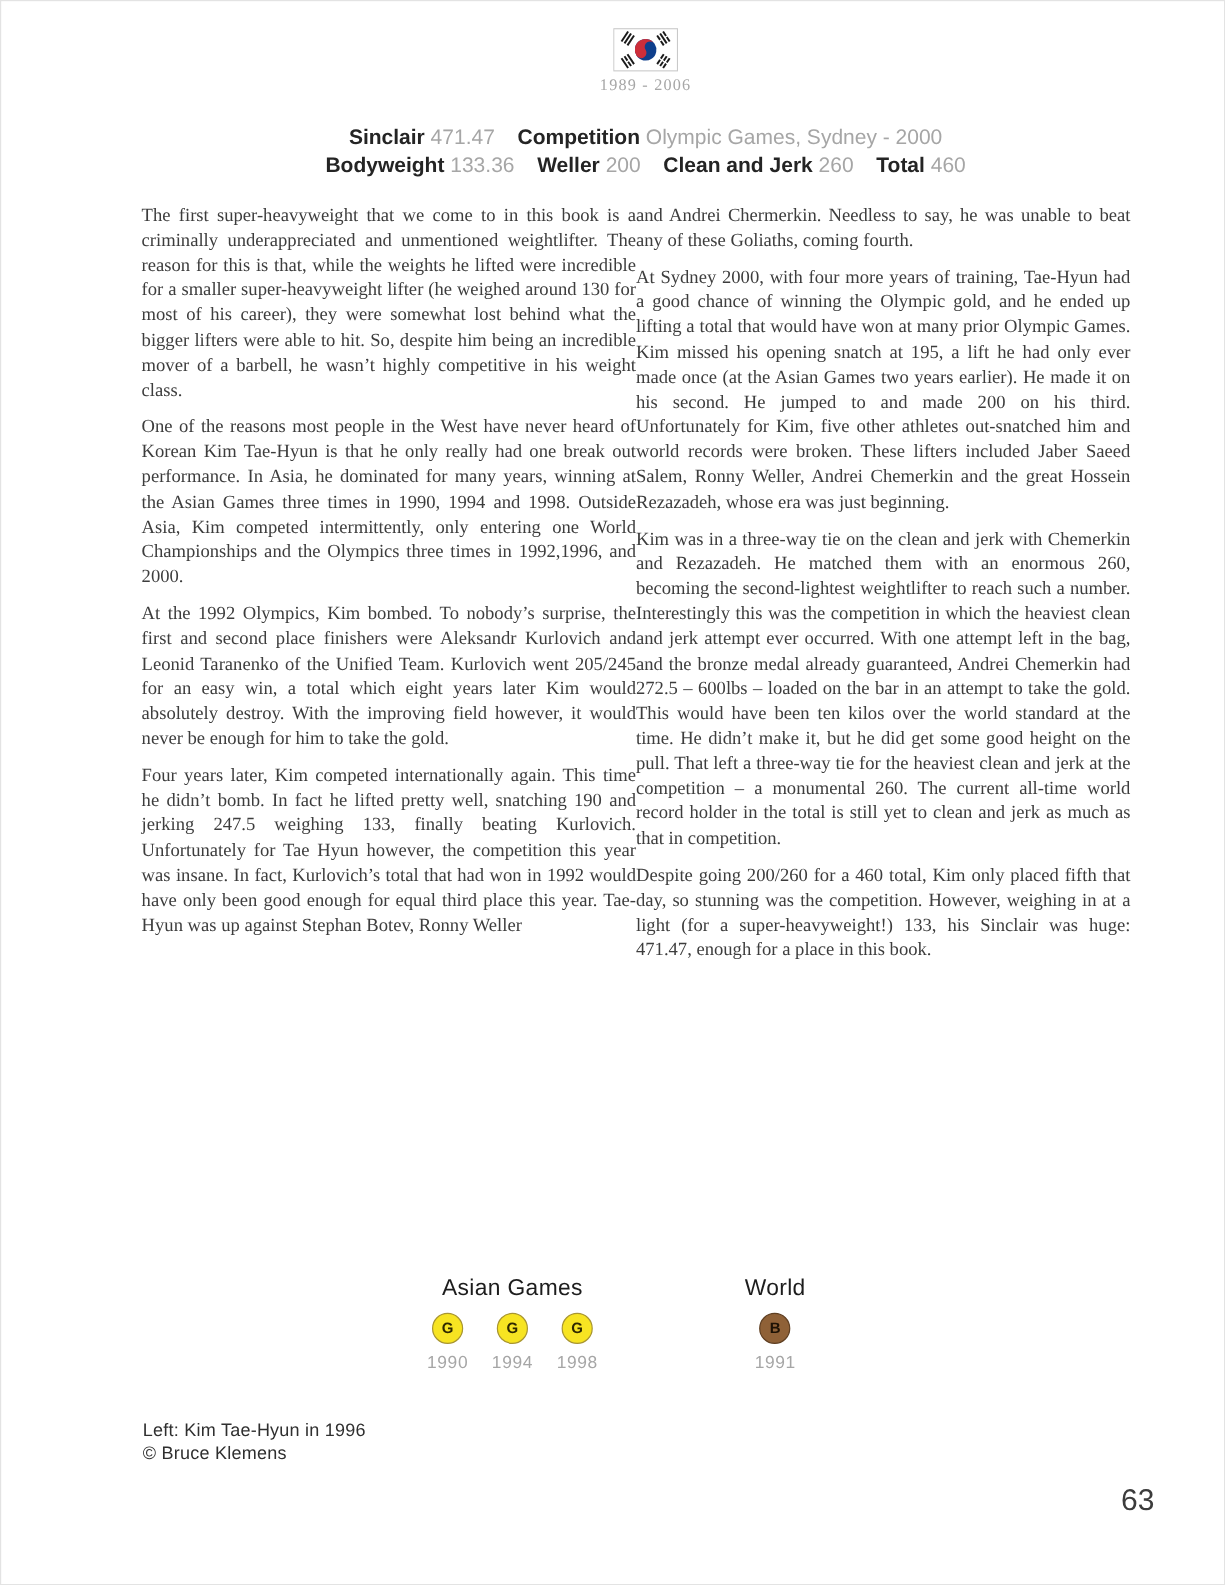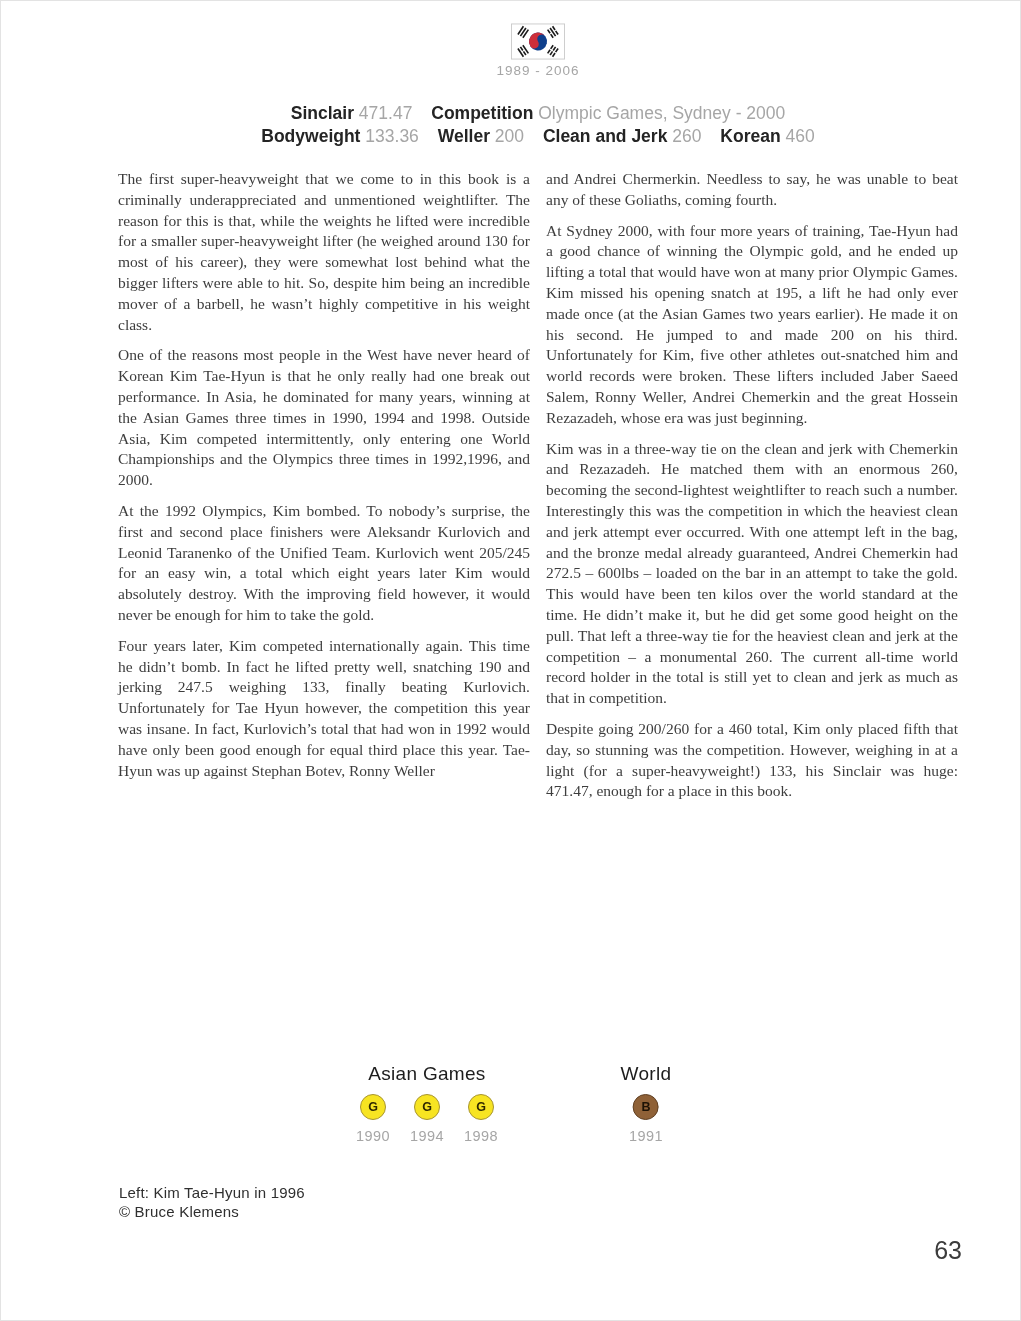--- a/index.html
+++ b/index.html
@@ -24,29 +24,29 @@
     line-height:1.25;
   }
   .flag-wrap{text-align:center;margin-top:22px;line-height:0;}
   .flag-wrap svg{display:inline-block;}
   .country{
     text-align:center;margin-top:8px;
     font-size:20px;font-weight:500;color:#1f1f1f;letter-spacing:.3px;
   }
   .years{
     text-align:center;margin-top:3px;
-    font-size:13.5px;color:var(--text_gray);letter-spacing:1px;
+    font-size:13.5px;color:var(--text_gray);letter-spacing:1px;font-family:Liberation Serif, serif;
   }
   .stats{margin-top:24px;text-align:center;font-size:17.5px;line-height:23px;}
   .stat{margin:0 7px;white-space:nowrap;}
   .stat .lbl{font-weight:700;color:#242424;}
   .stat .val{color:var(--text_gray);font-weight:400;}
   .columns{
     margin-top:21px;
-    display:flex;gap:16px;
+    display:flex;
     font-family:"Liberation Serif", serif;
     font-size:15.5px;line-height:20.8px;color:#3d3d3d;
     height:652px;
   }
   .col{width:412px;text-align:justify;}
   .col p{margin:0 0 10px 0;}
   .medals{position:absolute;top:1062px;left:0;width:818px;height:90px;}
   .medal-group{position:absolute;transform:translateX(-50%);text-align:center;}
   .medal-group.asian{left:426px;}
   .medal-group.world{left:645px;}
@@ -122,21 +122,21 @@
 
     <div class="stats">
       <div class="stats-line">
         <span class="stat"><span class="lbl">Sinclair</span> <span class="val">471.47</span></span>
         <span class="stat"><span class="lbl">Competition</span> <span class="val">Olympic Games, Sydney - 2000</span></span>
       </div>
       <div class="stats-line">
         <span class="stat"><span class="lbl">Bodyweight</span> <span class="val">133.36</span></span>
         <span class="stat"><span class="lbl">Weller</span> <span class="val">200</span></span>
         <span class="stat"><span class="lbl">Clean and Jerk</span> <span class="val">260</span></span>
-        <span class="stat"><span class="lbl">Korean</span> <span class="val">460</span></span>
+        <span class="stat"><span class="lbl">Total</span> <span class="val">460</span></span>
       </div>
     </div>
 
     <div class="columns">
       <div class="col">
         <p>The first super-heavyweight that we come to in this book is a criminally underappreciated and unmentioned weightlifter. The reason for this is that, while the weights he lifted were incredible for a smaller super-heavyweight lifter (he weighed around 130 for most of his career), they were somewhat lost behind what the bigger lifters were able to hit. So, despite him being an incredible mover of a barbell, he wasn’t highly competitive in his weight class.</p>
         <p>One of the reasons most people in the West have never heard of Korean Kim Tae-Hyun is that he only really had one break out performance. In Asia, he dominated for many years, winning at the Asian Games three times in 1990, 1994 and 1998. Outside Asia, Kim competed intermittently, only entering one World Championships and the Olympics three times in 1992,1996, and 2000.</p>
         <p>At the 1992 Olympics, Kim bombed. To nobody’s surprise, the first and second place finishers were Aleksandr Kurlovich and Leonid Taranenko of the Unified Team. Kurlovich went 205/245 for an easy win, a total which eight years later Kim would absolutely destroy. With the improving field however, it would never be enough for him to take the gold.</p>
         <p>Four years later, Kim competed internationally again. This time he didn’t bomb. In fact he lifted pretty well, snatching 190 and jerking 247.5 weighing 133, finally beating Kurlovich. Unfortunately for Tae Hyun however, the competition this year was insane. In fact, Kurlovich’s total that had won in 1992 would have only been good enough for equal third place this year. Tae-Hyun was up against Stephan Botev, Ronny Weller</p>
       </div>

